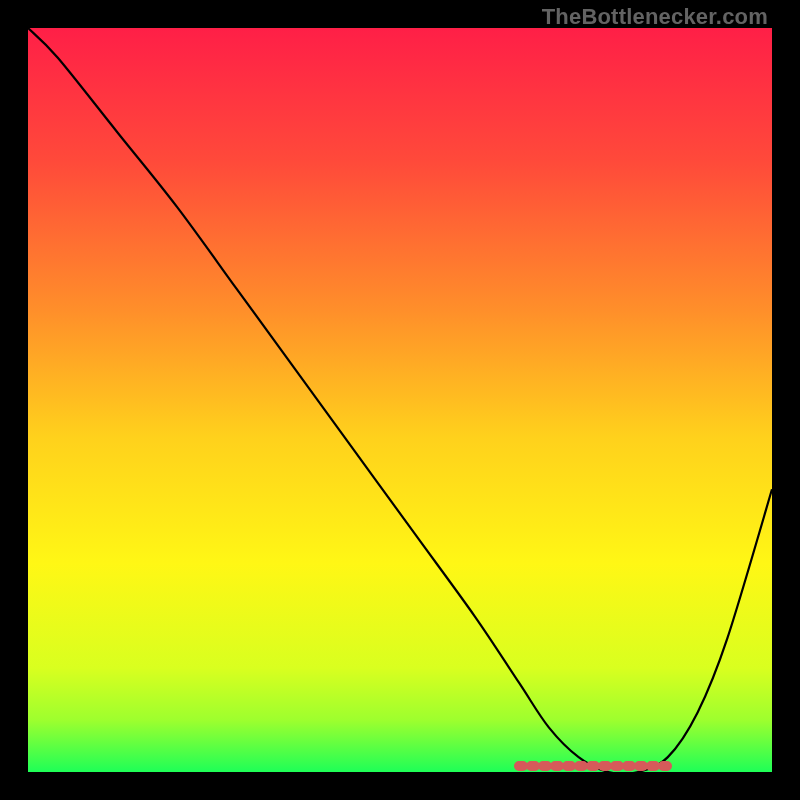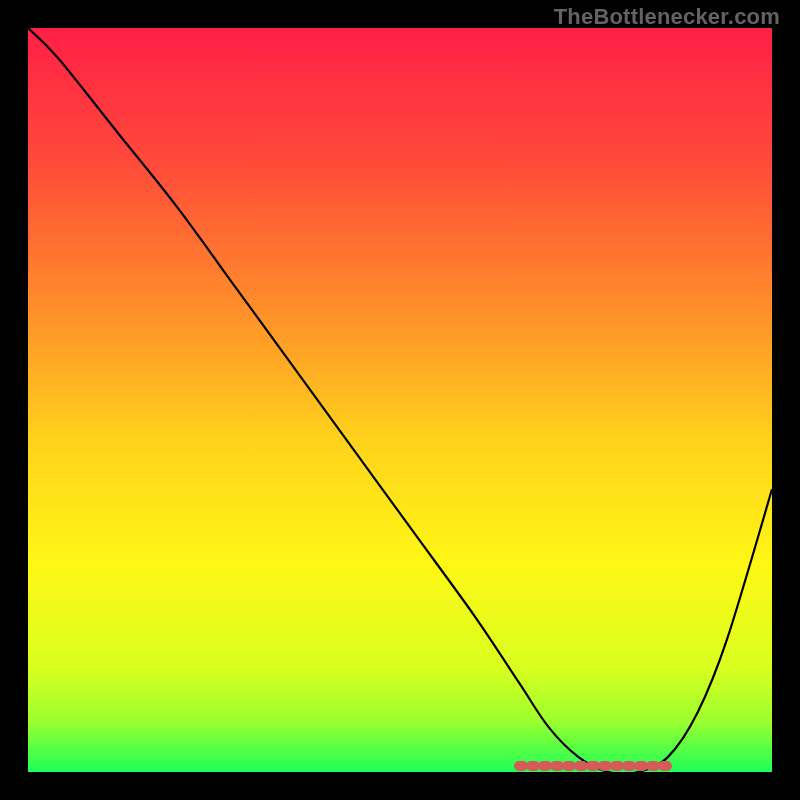--- a/index.html
+++ b/index.html
@@ -12,21 +12,21 @@
   }
   .stage {
     position: relative;
     width: 800px;
     height: 800px;
     background: #000000;
   }
   .watermark {
     position: absolute;
     top: 4px;
-    right: 20px;
+    right: 32px;
     font-family: Arial, Helvetica, sans-serif;
     font-size: 22px;
     font-weight: bold;
     color: #636363;
     letter-spacing: 0.2px;
   }
   svg {
     display: block;
   }
 </style>

